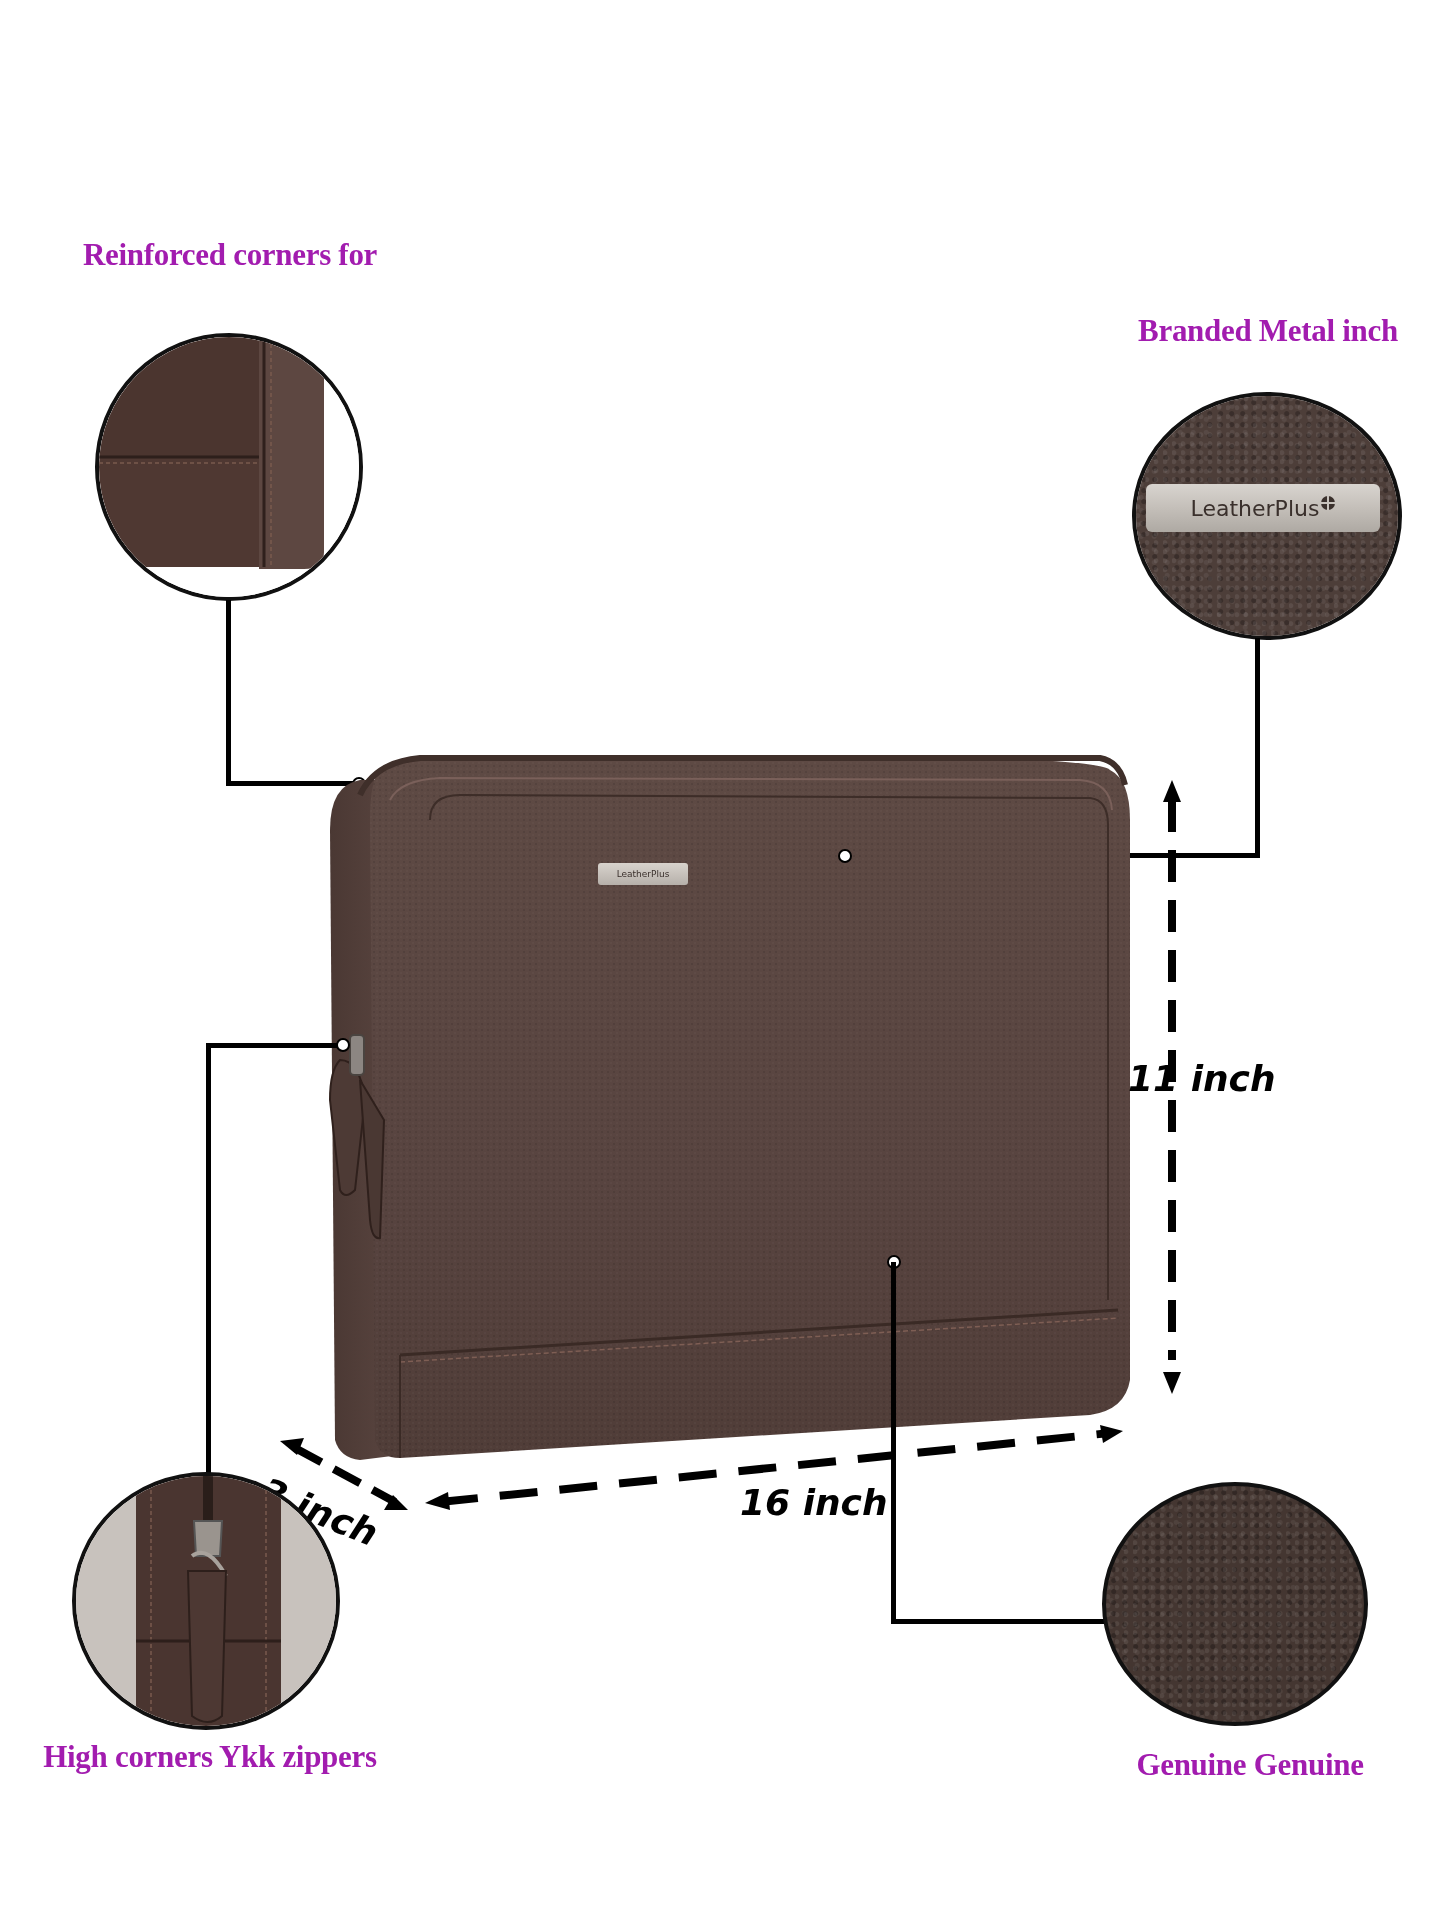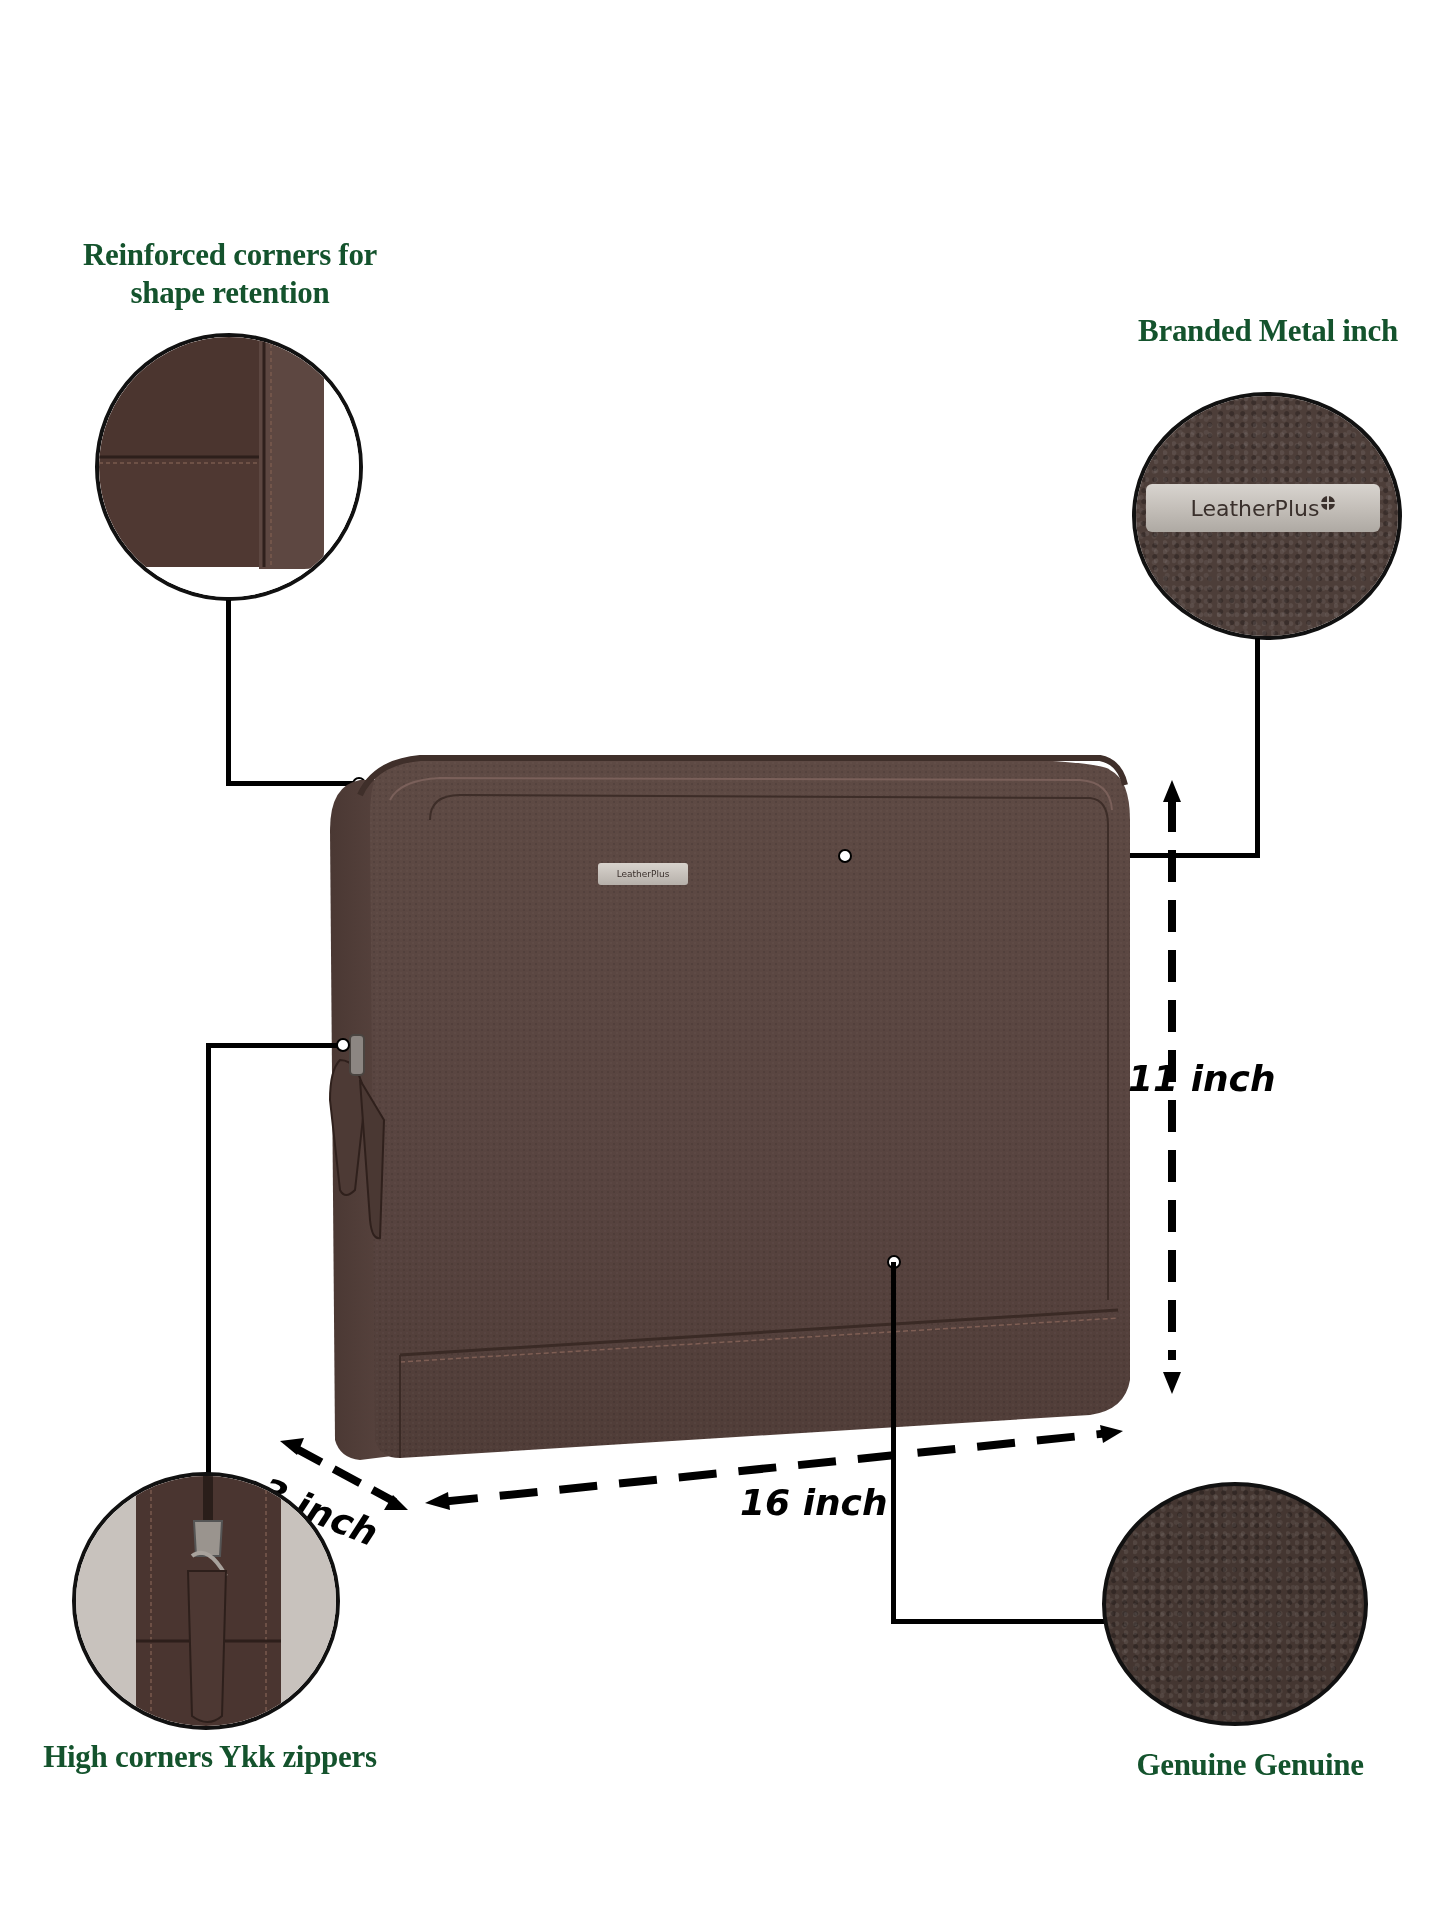--- a/index.html
+++ b/index.html
@@ -1,20 +1,20 @@
 <!DOCTYPE html>
 <html><head>
 <meta charset="utf-8">
 <style>
   html, body { margin:0; padding:0; background:#ffffff; }
   body { width:1445px; height:1927px; position:relative; overflow:hidden;
          font-family:"Liberation Serif", "DejaVu Serif", serif; color:#111; }
   .abs { position:absolute; }
   .callout-label { position:absolute; font-weight:bold; font-size:31px; line-height:38px;
-                   text-align:center; color:#14532d; letter-spacing:-0.3px; }
+                   text-align:center; color:#a21caf; letter-spacing:-0.3px; }
   .dim-label { position:absolute; font-family:"DejaVu Sans", "Liberation Sans", sans-serif;
                font-weight:bold; font-style:italic; font-size:36px; color:#000; }
   .circle { position:absolute; border-radius:50%; border:4px solid #111; overflow:hidden;
             box-sizing:border-box; background:#fff; }
   .leather-tex {
     background-color:#4a3a34;
     background-image:
       radial-gradient(circle at 20% 30%, rgba(255,255,255,0.08) 0 2px, transparent 3px),
       radial-gradient(circle at 70% 60%, rgba(0,0,0,0.25) 0 2px, transparent 3px),
       radial-gradient(circle at 40% 80%, rgba(255,255,255,0.06) 0 2px, transparent 3px);
@@ -24,21 +24,20 @@
   .dot { position:absolute; width:14px; height:14px; border-radius:50%; background:#fff;
          border:2px solid #000; box-sizing:border-box; }
   .dash-v { position:absolute; width:8px;
             background:repeating-linear-gradient(to bottom,#000 0 32px,transparent 32px 50px); }
 </style>
 </head>
 <body>
 
 <div class="callout-label" style="left:50px; top:236px; width:360px;">
   <div>Reinforced corners for</div>
-  <div>shape retention</div>
 </div>
 <div class="circle" style="left:95px; top:333px; width:268px; height:268px;">
   <svg width="268" height="268" viewBox="0 0 268 268">
     <rect width="268" height="268" fill="#ffffff"></rect>
     <rect x="0" y="0" width="165" height="120" fill="#4b352f"></rect>
     <rect x="0" y="120" width="165" height="110" fill="#4f3832"></rect>
     <line x1="0" y1="120" x2="160" y2="120" stroke="#2d1f1b" stroke-width="3"></line>
     <line x1="0" y1="126" x2="160" y2="126" stroke="#7a5a4e" stroke-width="1.5" stroke-dasharray="4 3"></line>
     <path d="M160 0 L225 0 L225 215 Q225 232 205 232 L160 232 Z" fill="#5d4741"></path>
     <line x1="165" y1="0" x2="165" y2="230" stroke="#2f201c" stroke-width="3"></line>

